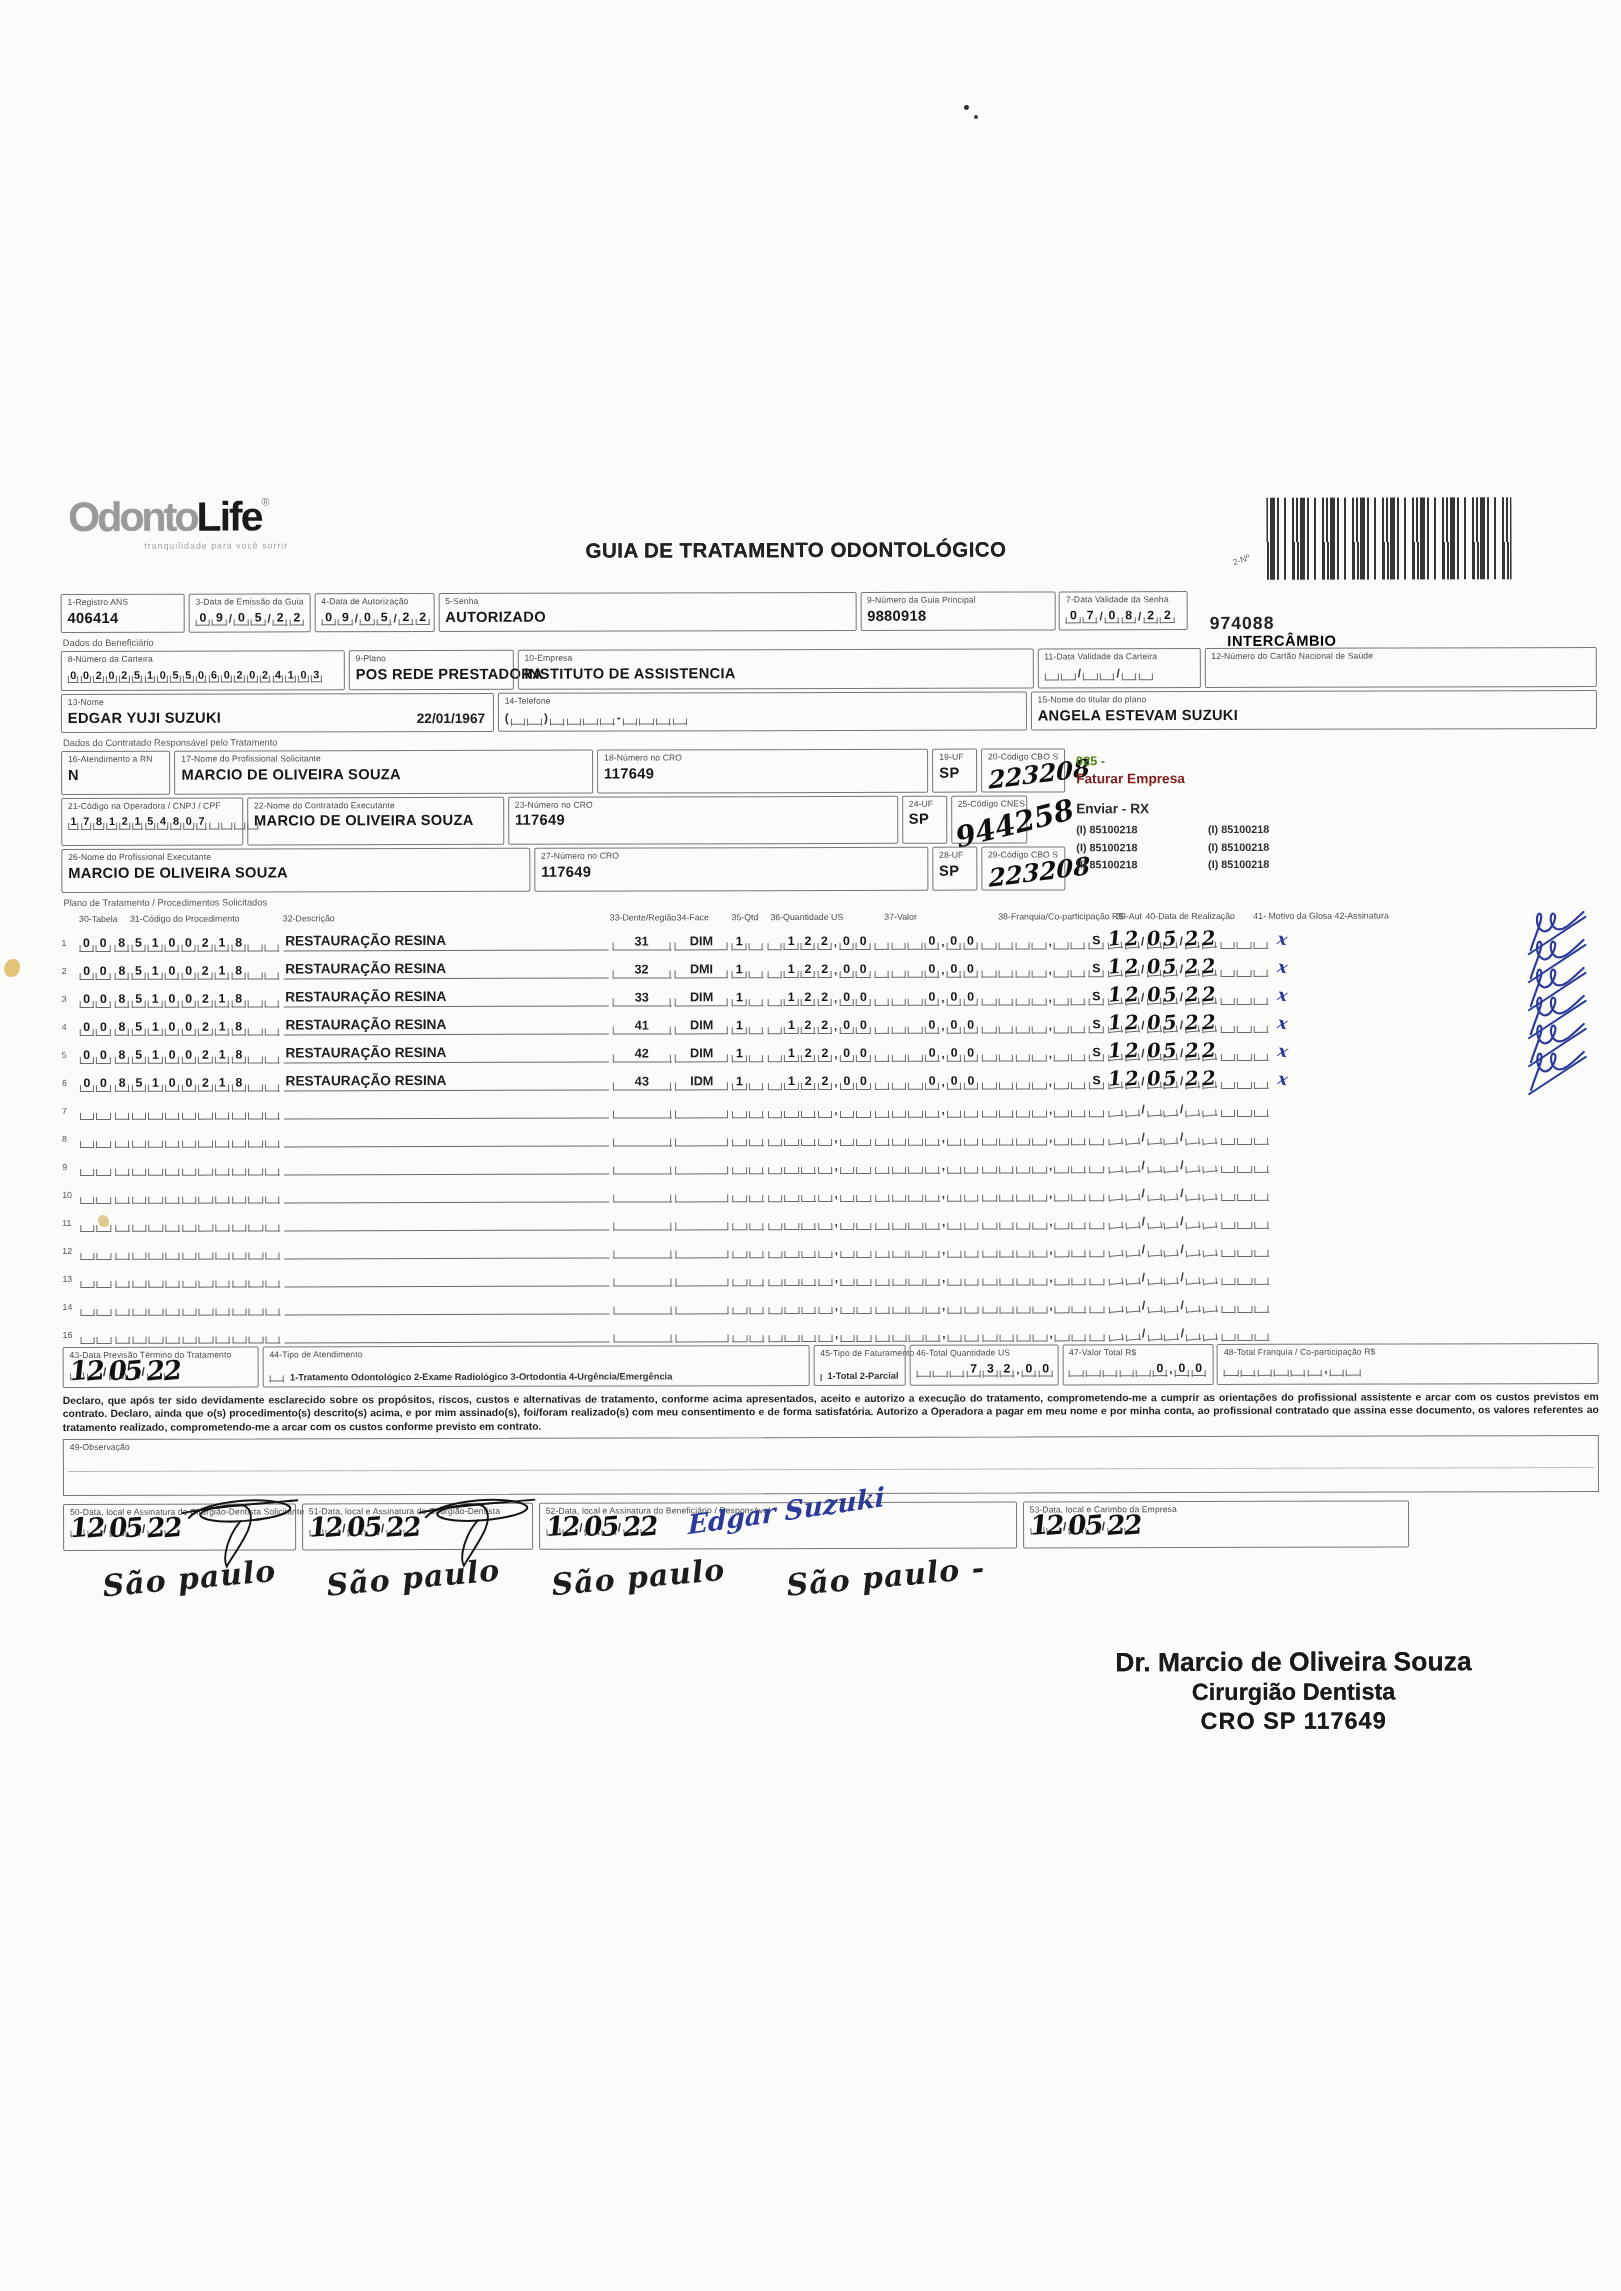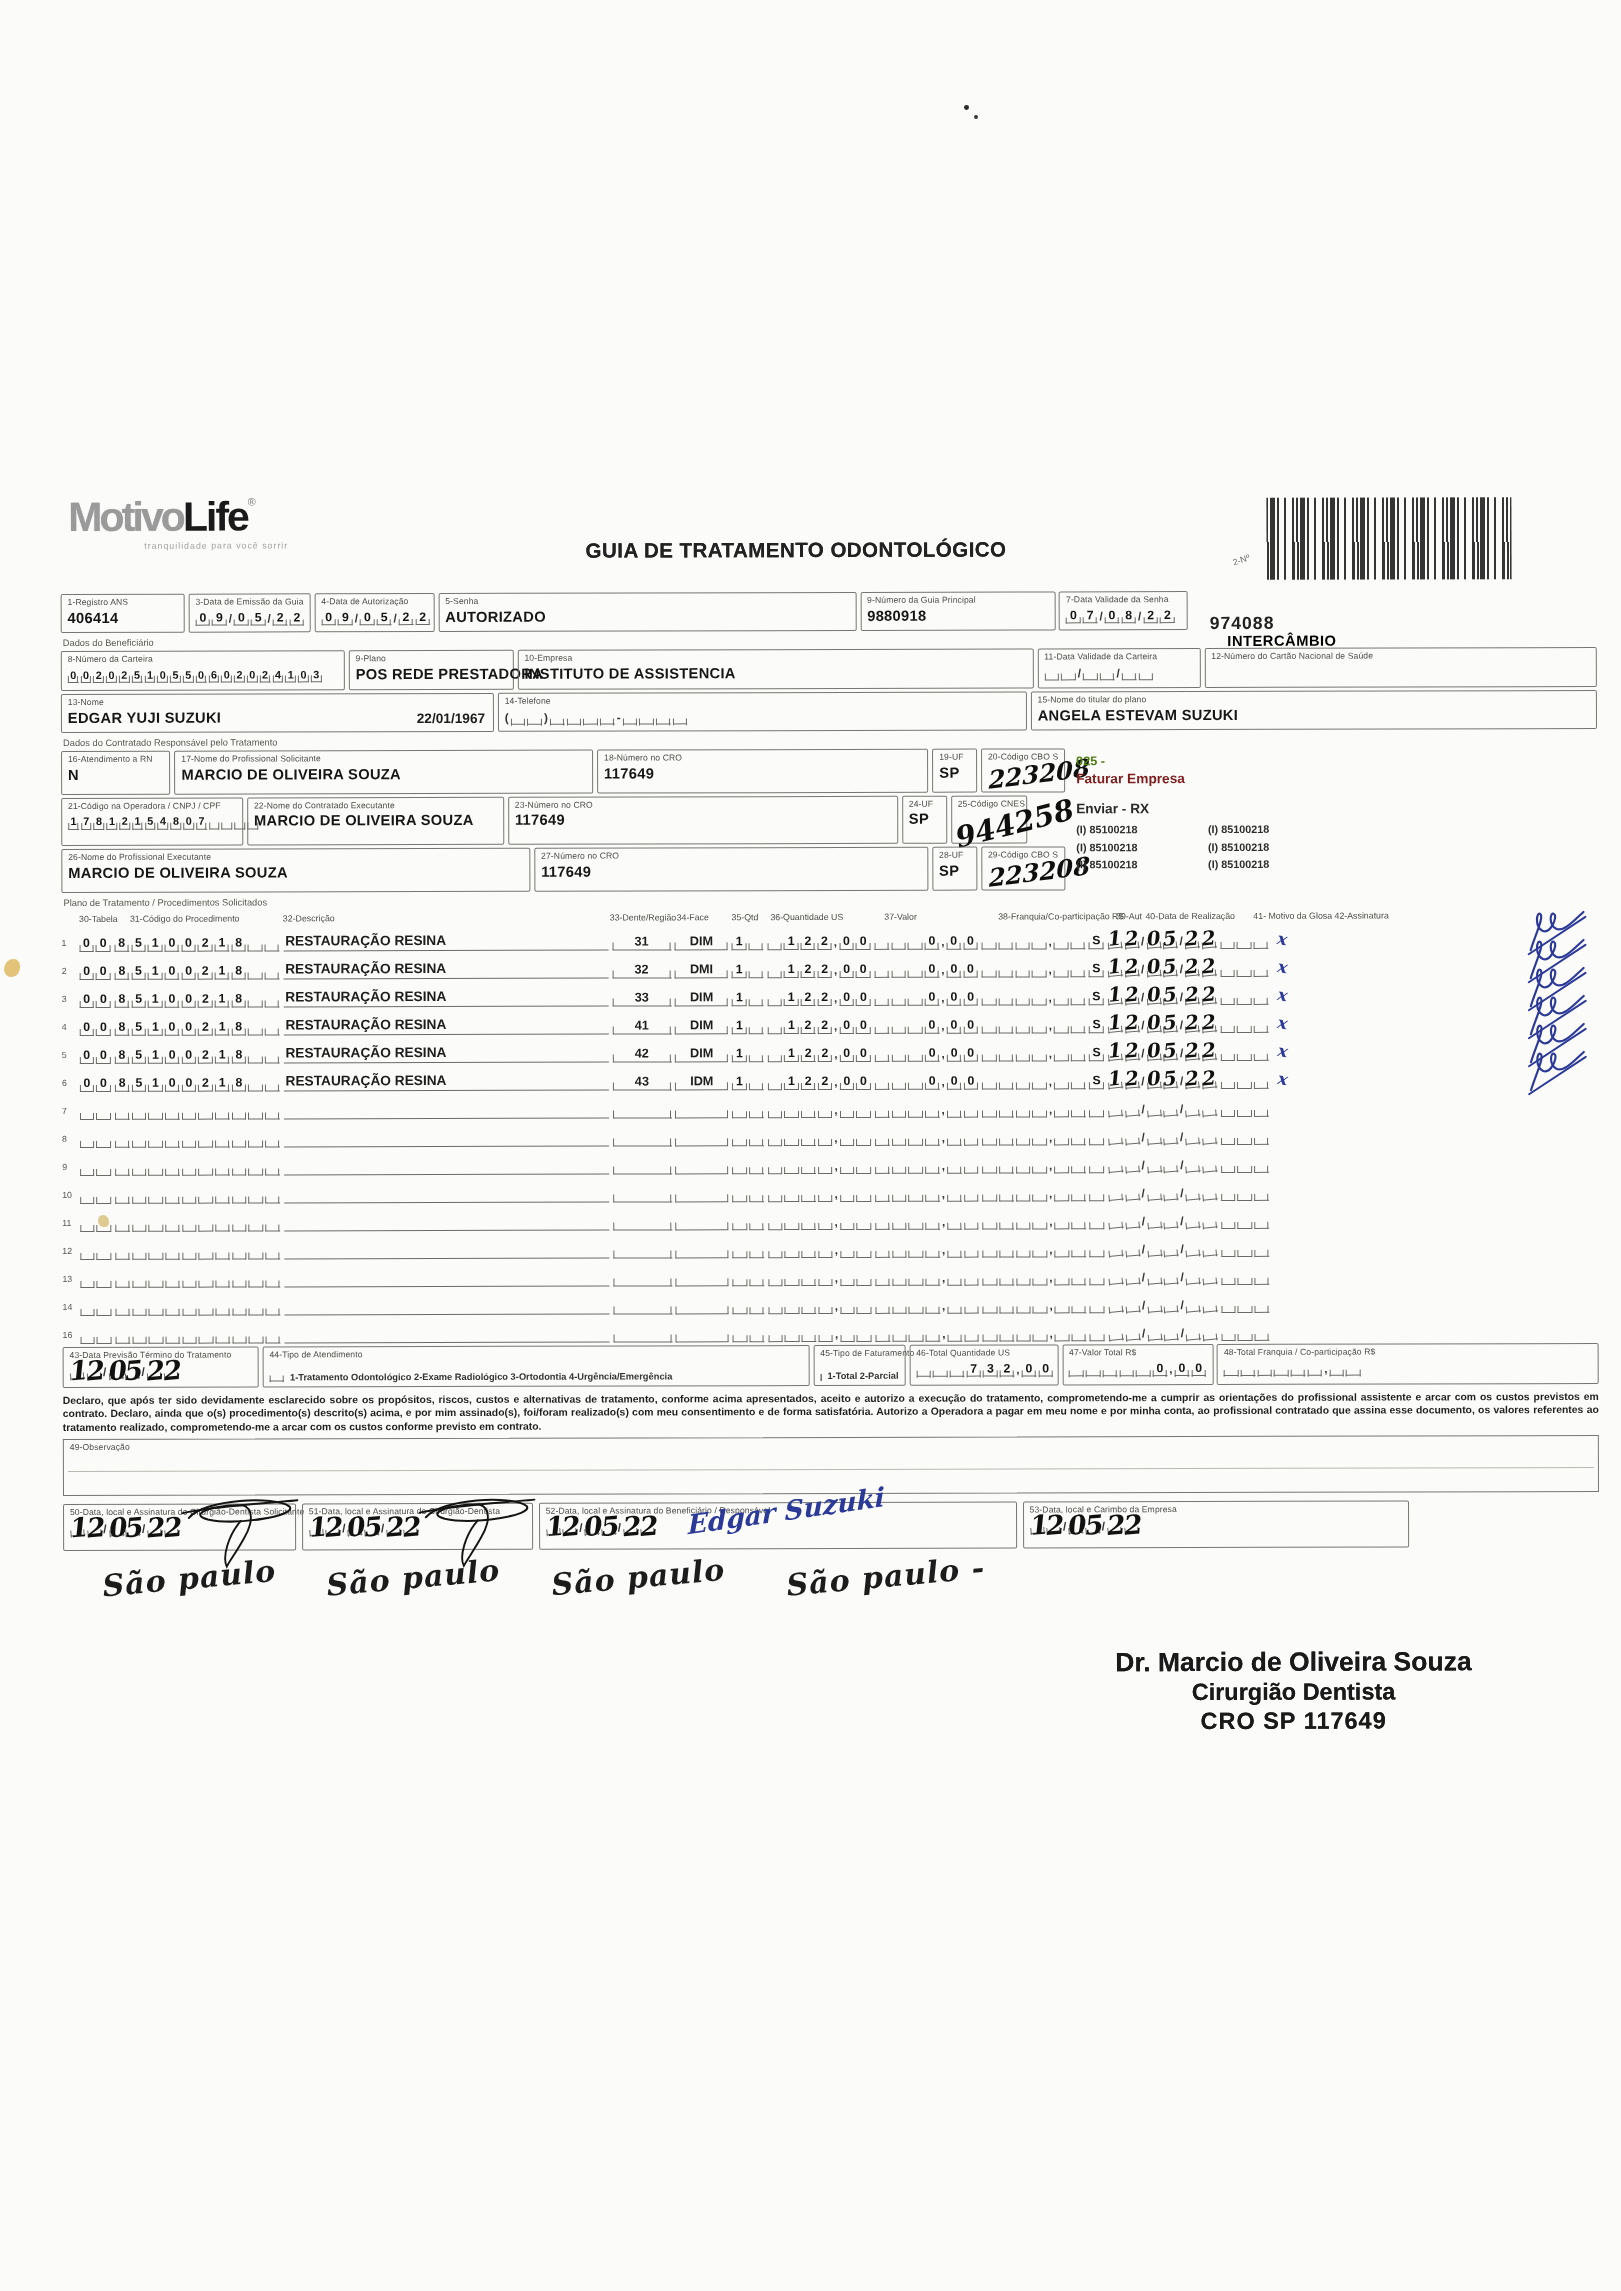--- a/index.html
+++ b/index.html
@@ -110,21 +110,21 @@
 
 <div class="speck sp1"></div>
 <div class="speck sp2"></div>
 <div class="speck sp3"></div>
 <div class="speck sp4"></div>
 
 <div class="sheet">
 
   <div class="hdr">
     <div class="logo">
-      <span class="l1">Motivo</span><span class="l2">Life</span><span class="reg">®</span>
+      <span class="l1">Odonto</span><span class="l2">Life</span><span class="reg">®</span>
       <span class="tag">tranquilidade para você sorrir</span>
     </div>
     <div class="title">GUIA DE TRATAMENTO ODONTOLÓGICO</div>
     <div class="bclabel">2-Nº</div>
     <div class="barcode"></div>
   </div>
   <div class="numblock">
     <div class="gn">974088</div>
     <div class="gt">INTERCÂMBIO</div>
   </div>

